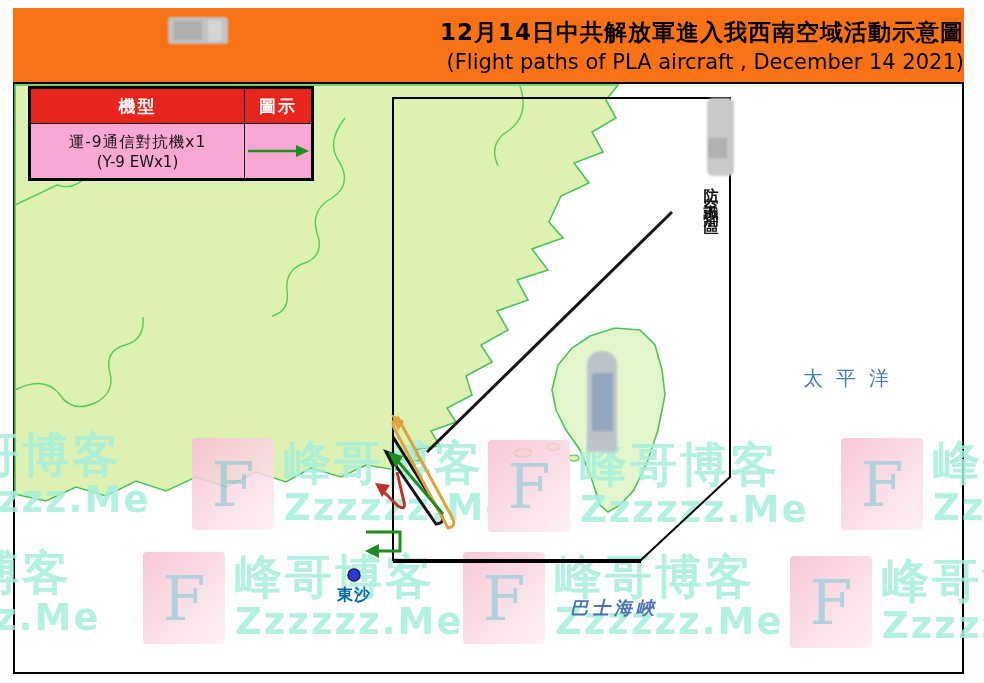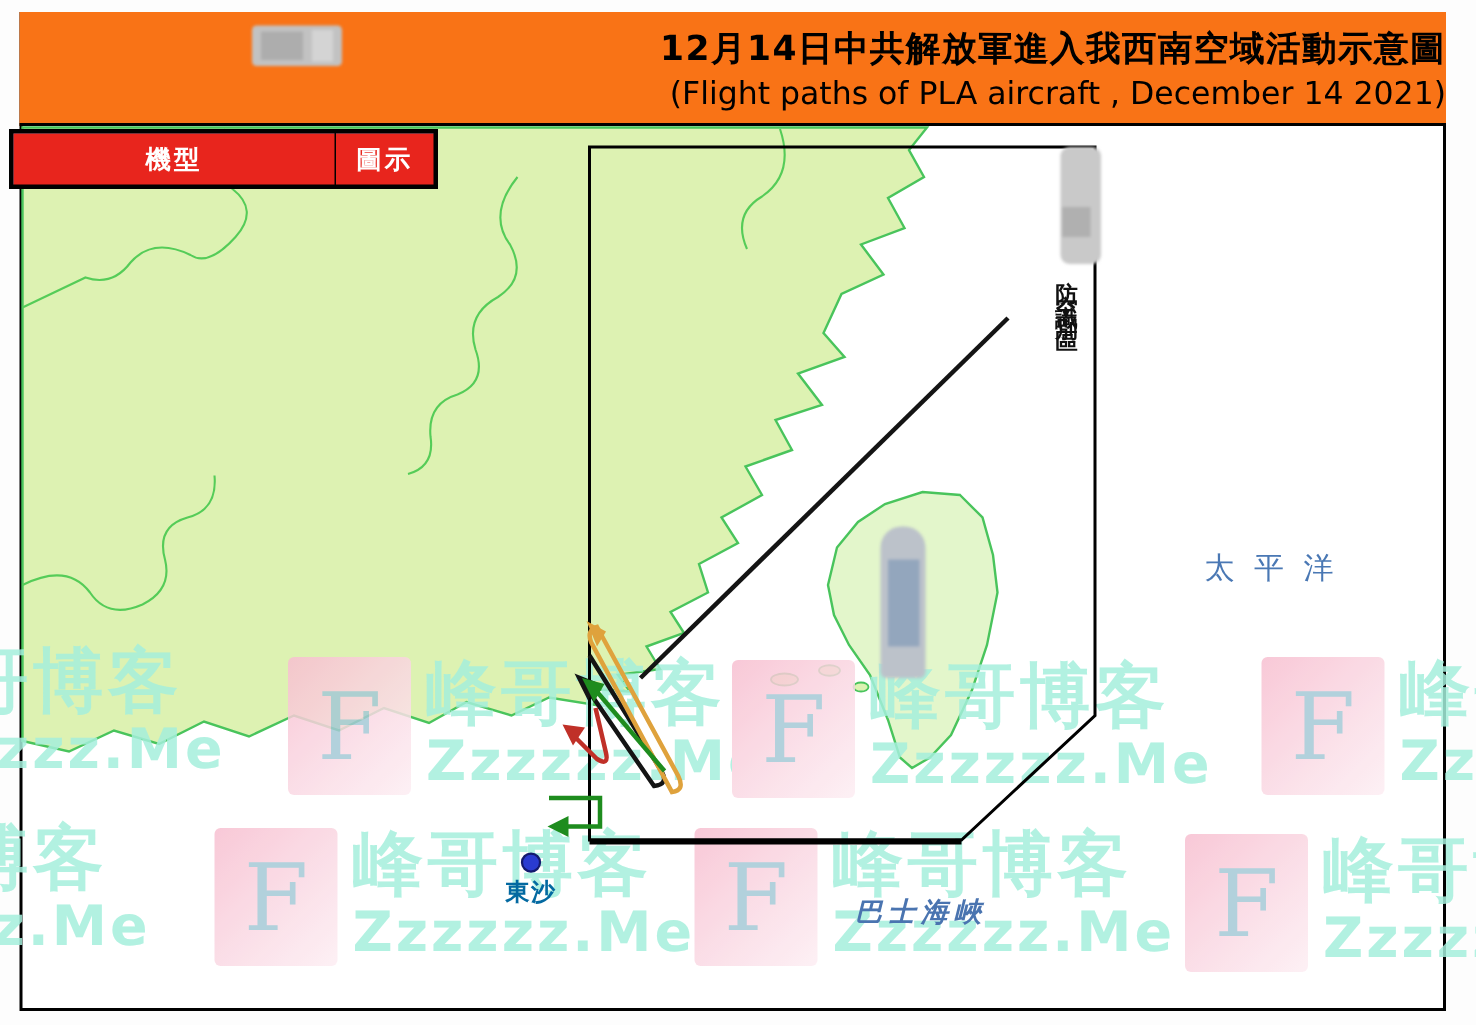--- a/index.html
+++ b/index.html
@@ -15,21 +15,21 @@
   .title-redact{position:absolute;left:168px;top:17px;width:60px;height:27px;background:#c2c2c2;
                 border-radius:3px;filter:blur(1px);z-index:21;}
   .title-redact .seg{position:absolute;left:6px;top:4px;width:28px;height:19px;background:#adadad;}
   .title-redact .seg2{position:absolute;left:40px;top:3px;width:14px;height:21px;background:#d4d4d4;}
 
   
   svg.layer{position:absolute;left:0;top:0;z-index:1;}
   svg.layer.paths{z-index:6;}
 
   
-  .legend{position:absolute;left:6px;top:86px;width:286px;z-index:10;background:#f9a8d4;
+  .legend{position:absolute;left:28px;top:86px;width:286px;z-index:10;background:#f9a8d4;
           border:2px solid #000;box-sizing:border-box;border-collapse:collapse;}
   .legend table{width:100%;border-collapse:collapse;}
   .legend th{background:#e8251d;color:#fff;font-size:17px;font-weight:bold;height:32px;
              border:1.5px solid #000;letter-spacing:2px;}
   .legend td{border:1.5px solid #000;text-align:center;vertical-align:middle;height:52px;}
   .zh{font-size:15.5px;color:#111;letter-spacing:1px;}
   .en{font-size:15px;color:#111;}
   .col-type{width:212px;}
   .arrow-cell svg{display:block;margin:0 auto;}
 
@@ -192,20 +192,32 @@
       <div class="seg2"></div>
   </div>
 
   <div class="legend">
     <table>
       <tbody>
           <tr>
         <th class="col-type">機型</th>
         <th>圖示</th>
       </tr>
+      <tr>
+        <td>
+          <div class="zh">運-9通信對抗機x1</div>
+          <div class="en">(Y-9 EWx1)</div>
+        </td>
+        <td class="arrow-cell">
+          <svg width="64" height="14">
+            <line x1="2" y1="7" x2="50" y2="7" stroke-width="2.5" stroke="#1e8c1e"></line>
+            <polygon points="50,1 63,7 50,13" fill="#1e8c1e"></polygon>
+          </svg>
+        </td>
+      </tr>
     </tbody>
       </table>
   </div>
 
   <div class="sea-label lbl-adiz">防空識別區</div>
   <div class="sea-label lbl-pacific">太平洋</div>
   <div class="sea-label lbl-bashi">巴士海峽</div>
   <div class="sea-label lbl-dongsha">東沙</div>
 
   <div class="redact redact-adiz">

